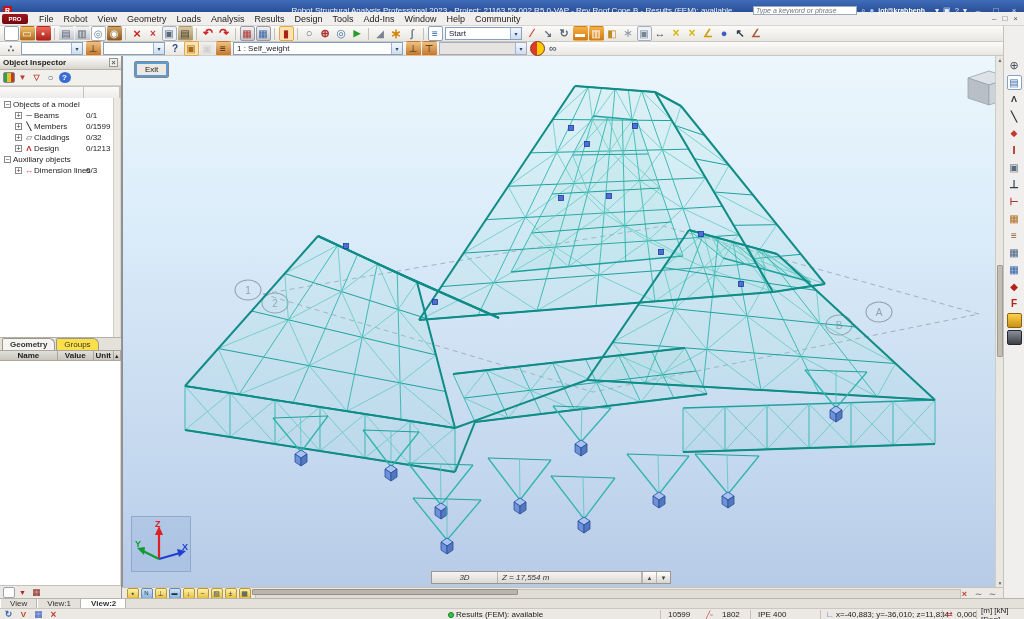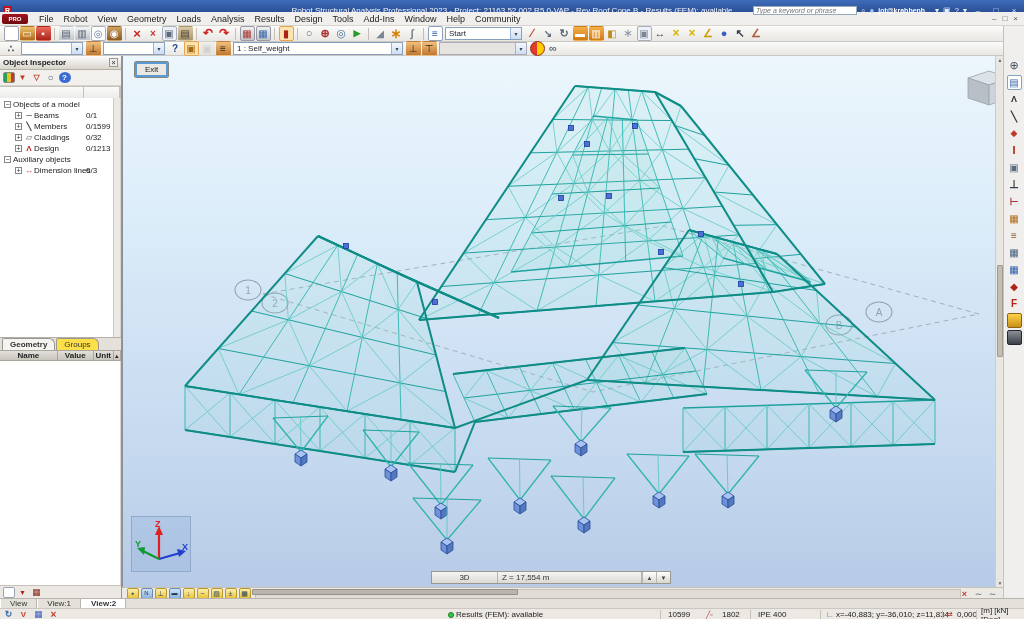--- a/index.html
+++ b/index.html
@@ -65,21 +65,21 @@
     font-size:8px;font-weight:bold;text-align:center;line-height:10px;color:#222;}
   .ptbody{flex:1;background:#fff;border-right:1px solid #d8d4ce;}
   .pbot{height:13px;display:flex;align-items:center;gap:1px;padding:0 2px;background:#ece9e4;border-top:1px solid #c6c2ba;}
   
   .viewport{position:absolute;left:122px;top:56px;width:873px;height:531px;overflow:hidden;
     background:linear-gradient(180deg,#ecf6fc 0%,#ddeefa 28%,#c3d7ee 78%,#b7cbe7 100%);
     border-left:1px solid #8a8f98;}
   .exitbtn{position:absolute;left:12px;top:6px;padding:1px 8px;background:#ece9e4;border:2px solid #5a9bd4;
     outline:1px solid #8a867e;font-size:8px;color:#222;border-radius:1px;}
   .navbar{position:absolute;left:308px;top:515px;width:240px;height:13px;background:linear-gradient(#f6f5f3,#dcd9d3);
-    border:1px solid #9b978f;display:flex;align-items:center;font-size:8px;color:#333;}
+    border:1px solid #9b978f;display:flex;align-items:center;font-size:8px;color:#333;font-style:italic;}
   .navbar .ncell{padding:0 4px;border-right:1px solid #b9b5ae;height:100%;display:flex;align-items:center;}
   .navbar .nbtn{width:14px;height:100%;border-left:1px solid #b9b5ae;display:flex;align-items:center;
     justify-content:center;font-size:6px;color:#444;background:linear-gradient(#fff,#d8d5cf);}
   .triadbox{position:absolute;left:8px;top:460px;width:60px;height:56px;background:rgba(128,160,208,.22);
     border:1px solid #8fa8cc;}
   .vscroll{position:absolute;left:995px;top:56px;width:8px;height:531px;background:#e9e7e2;border-left:1px solid #cfccc6;}
   .vthumb{position:absolute;left:1px;width:6px;background:#c2beb6;border:1px solid #a09c94;border-radius:1px;}
   .varr{position:absolute;left:0;width:8px;height:8px;font-size:5px;color:#666;text-align:center;line-height:8px;}
   
   .hrow{position:absolute;left:122px;top:587px;width:881px;height:12px;background:#ece9e4;

